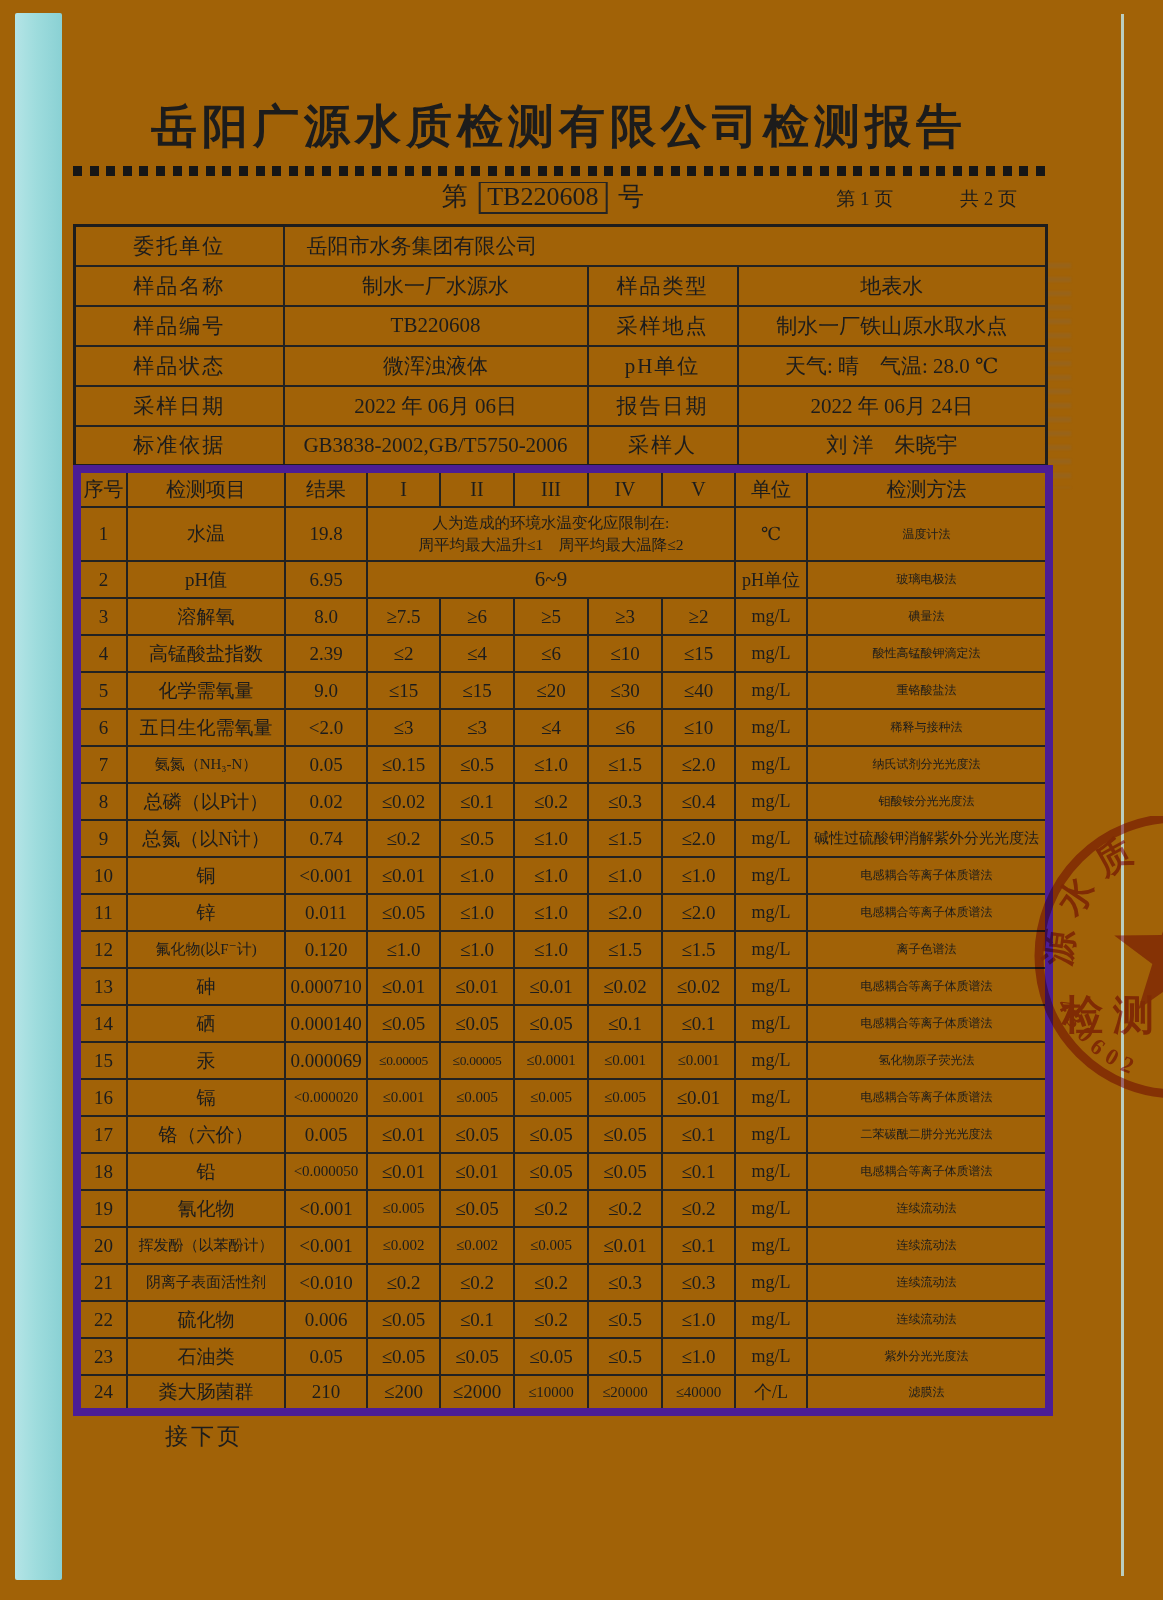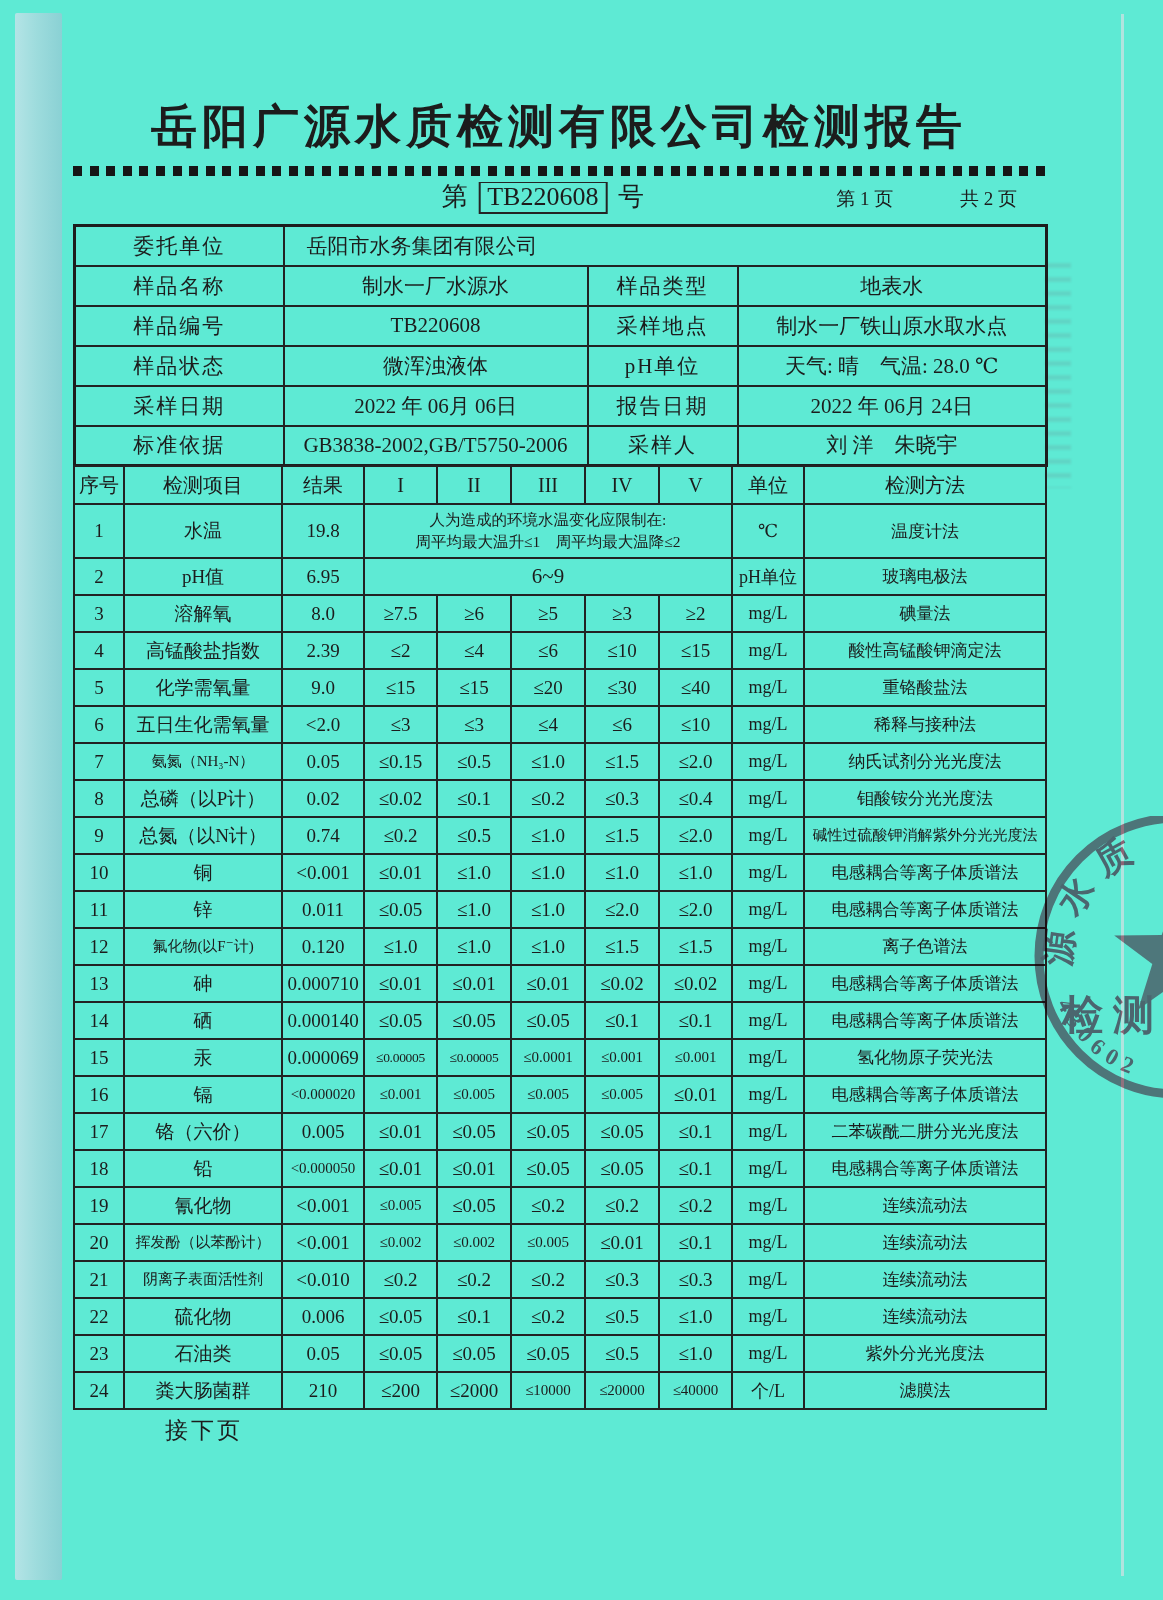--- a/index.html
+++ b/index.html
@@ -1,18 +1,18 @@
 <!DOCTYPE html>
 <html><head>
 <meta charset="utf-8">
 <style>
   html,body{margin:0;padding:0;background:#ffffff;}
   .page{
     position:relative;width:1163px;height:1600px;overflow:hidden;
-    background:#5eead4;
+    background:#a16207;
     font-family:"Liberation Serif","DejaVu Serif",serif;
     color:#1c1c1c;
   }
   
   .strip-left{
     position:absolute;left:15px;top:13px;width:47px;height:1567px;
     background:linear-gradient(90deg,#b4e4e6 0%,#9edcdd 45%,#8ad1d4 100%);
     border-radius:2px;
   }
   .line-right{
@@ -47,27 +47,27 @@
   }
   .page-info span{margin-left:62px;}
   
   table{border-collapse:collapse;table-layout:fixed;width:972px;background:transparent;}
   td,th{border:2px solid #222;overflow:hidden;font-weight:normal;
         text-align:center;vertical-align:middle;padding:1px 2px;box-sizing:border-box;}
   .info-table{margin-top:5px;border:3px solid #1d1d1d;}
   .info-table td{height:40px;font-size:21px;}
   .info-table td.lbl{letter-spacing:2px;}
   .info-table td.left{text-align:left;padding-left:22px;}
-  .results-table{border:2px solid #4c1d95;margin-top:-2px;}
+  .results-table{border:8px solid #4c1d95;margin-top:-2px;}
   .results-table th{height:38px;font-size:20px;}
   .results-table td{height:37px;font-size:19px;}
   .results-table td.merged{font-size:15.5px;line-height:1.4;border-radius:23px;}
   .results-table td.tall{height:54px;}
   .results-table td.unit{font-size:18px;}
-  .results-table td.method{font-size:17px;}
+  .results-table td.method{font-size:12px;}
   .results-table td.small{font-size:15px;}
   .results-table td.xsmall{font-size:13.5px;letter-spacing:-0.3px;}
   .footer{margin-top:5px;margin-left:92px;font-size:23px;letter-spacing:3px;}
   
   .stamp{
     position:absolute;left:1002px;top:816px;width:350px;height:300px;
     mix-blend-mode:multiply;opacity:.85;pointer-events:none;
   }
   .stamp text{font-family:"Liberation Serif","DejaVu Serif",serif;font-weight:700;}
 </style>

